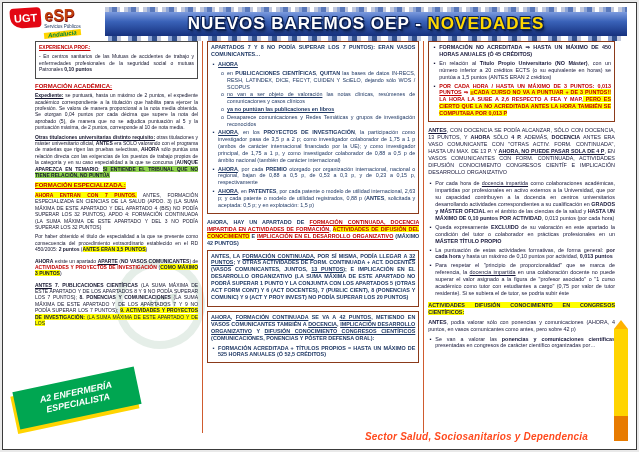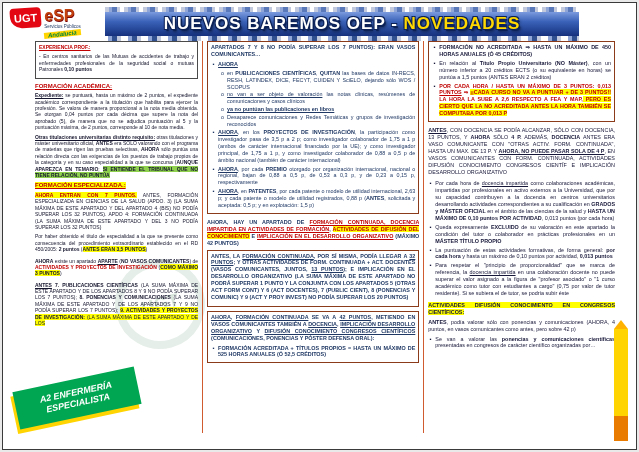--- a/index.html
+++ b/index.html
@@ -1,20 +1,20 @@
 <!DOCTYPE html>
 <html><head>
 <meta charset="utf-8">
 <style>
   html,body{margin:0;padding:0;}
   body{width:639px;height:452px;position:relative;font-family:"Liberation Sans",sans-serif;background:#e9e9e9;overflow:hidden;}
   .page{position:absolute;left:2px;top:2px;width:633px;height:446px;background:#fff;border:1px solid #3a3a3a;overflow:hidden;}
 
   
-  .banner{position:absolute;left:102px;top:9px;width:474px;height:24px;z-index:2;
+  .banner{position:absolute;left:102px;top:9px;width:522px;height:24px;z-index:2;
     background:linear-gradient(180deg,#7b9ade 0%,#3a62b8 40%,#16317e 100%);
     display:flex;align-items:center;justify-content:center;}
   .banner::before{content:"";position:absolute;top:-5px;left:0;right:0;height:5px;
     background:repeating-linear-gradient(90deg,#c3cade 0 4px,#8fa6d6 4px 7px,#5a79bb 7px 12px,#c3cade 12px 15px,transparent 15px 19px);}
   .banner::after{content:"";position:absolute;bottom:-5px;left:0;right:0;height:5px;
     background:repeating-linear-gradient(90deg,transparent 0 3px,#8fa6d6 3px 7px,#31508f 7px 12px,#c3cade 12px 16px,transparent 16px 20px);}
   .title{font-weight:bold;font-size:17px;letter-spacing:1px;color:#fff;white-space:nowrap;
     text-shadow:-1px -1px 0 #0c2257,1px -1px 0 #0c2257,-1px 1px 0 #0c2257,1.5px 1.5px 0 #0c2257,2px 3px 3px rgba(0,0,0,.5);}
   .title .accent{color:#ffd800;}
 
@@ -187,14 +187,15 @@
       </div>
   </div>
 
   <div class="ribbon">
     <span>A2 ENFERMERÍA</span>
     <span>ESPECIALISTA</span>
   </div>
 
   <div class="side-strip"></div>
 
+  <div class="footer">Sector Salud, Sociosanitarios y Dependencia</div>
 
 </div>
 
 </body></html>

